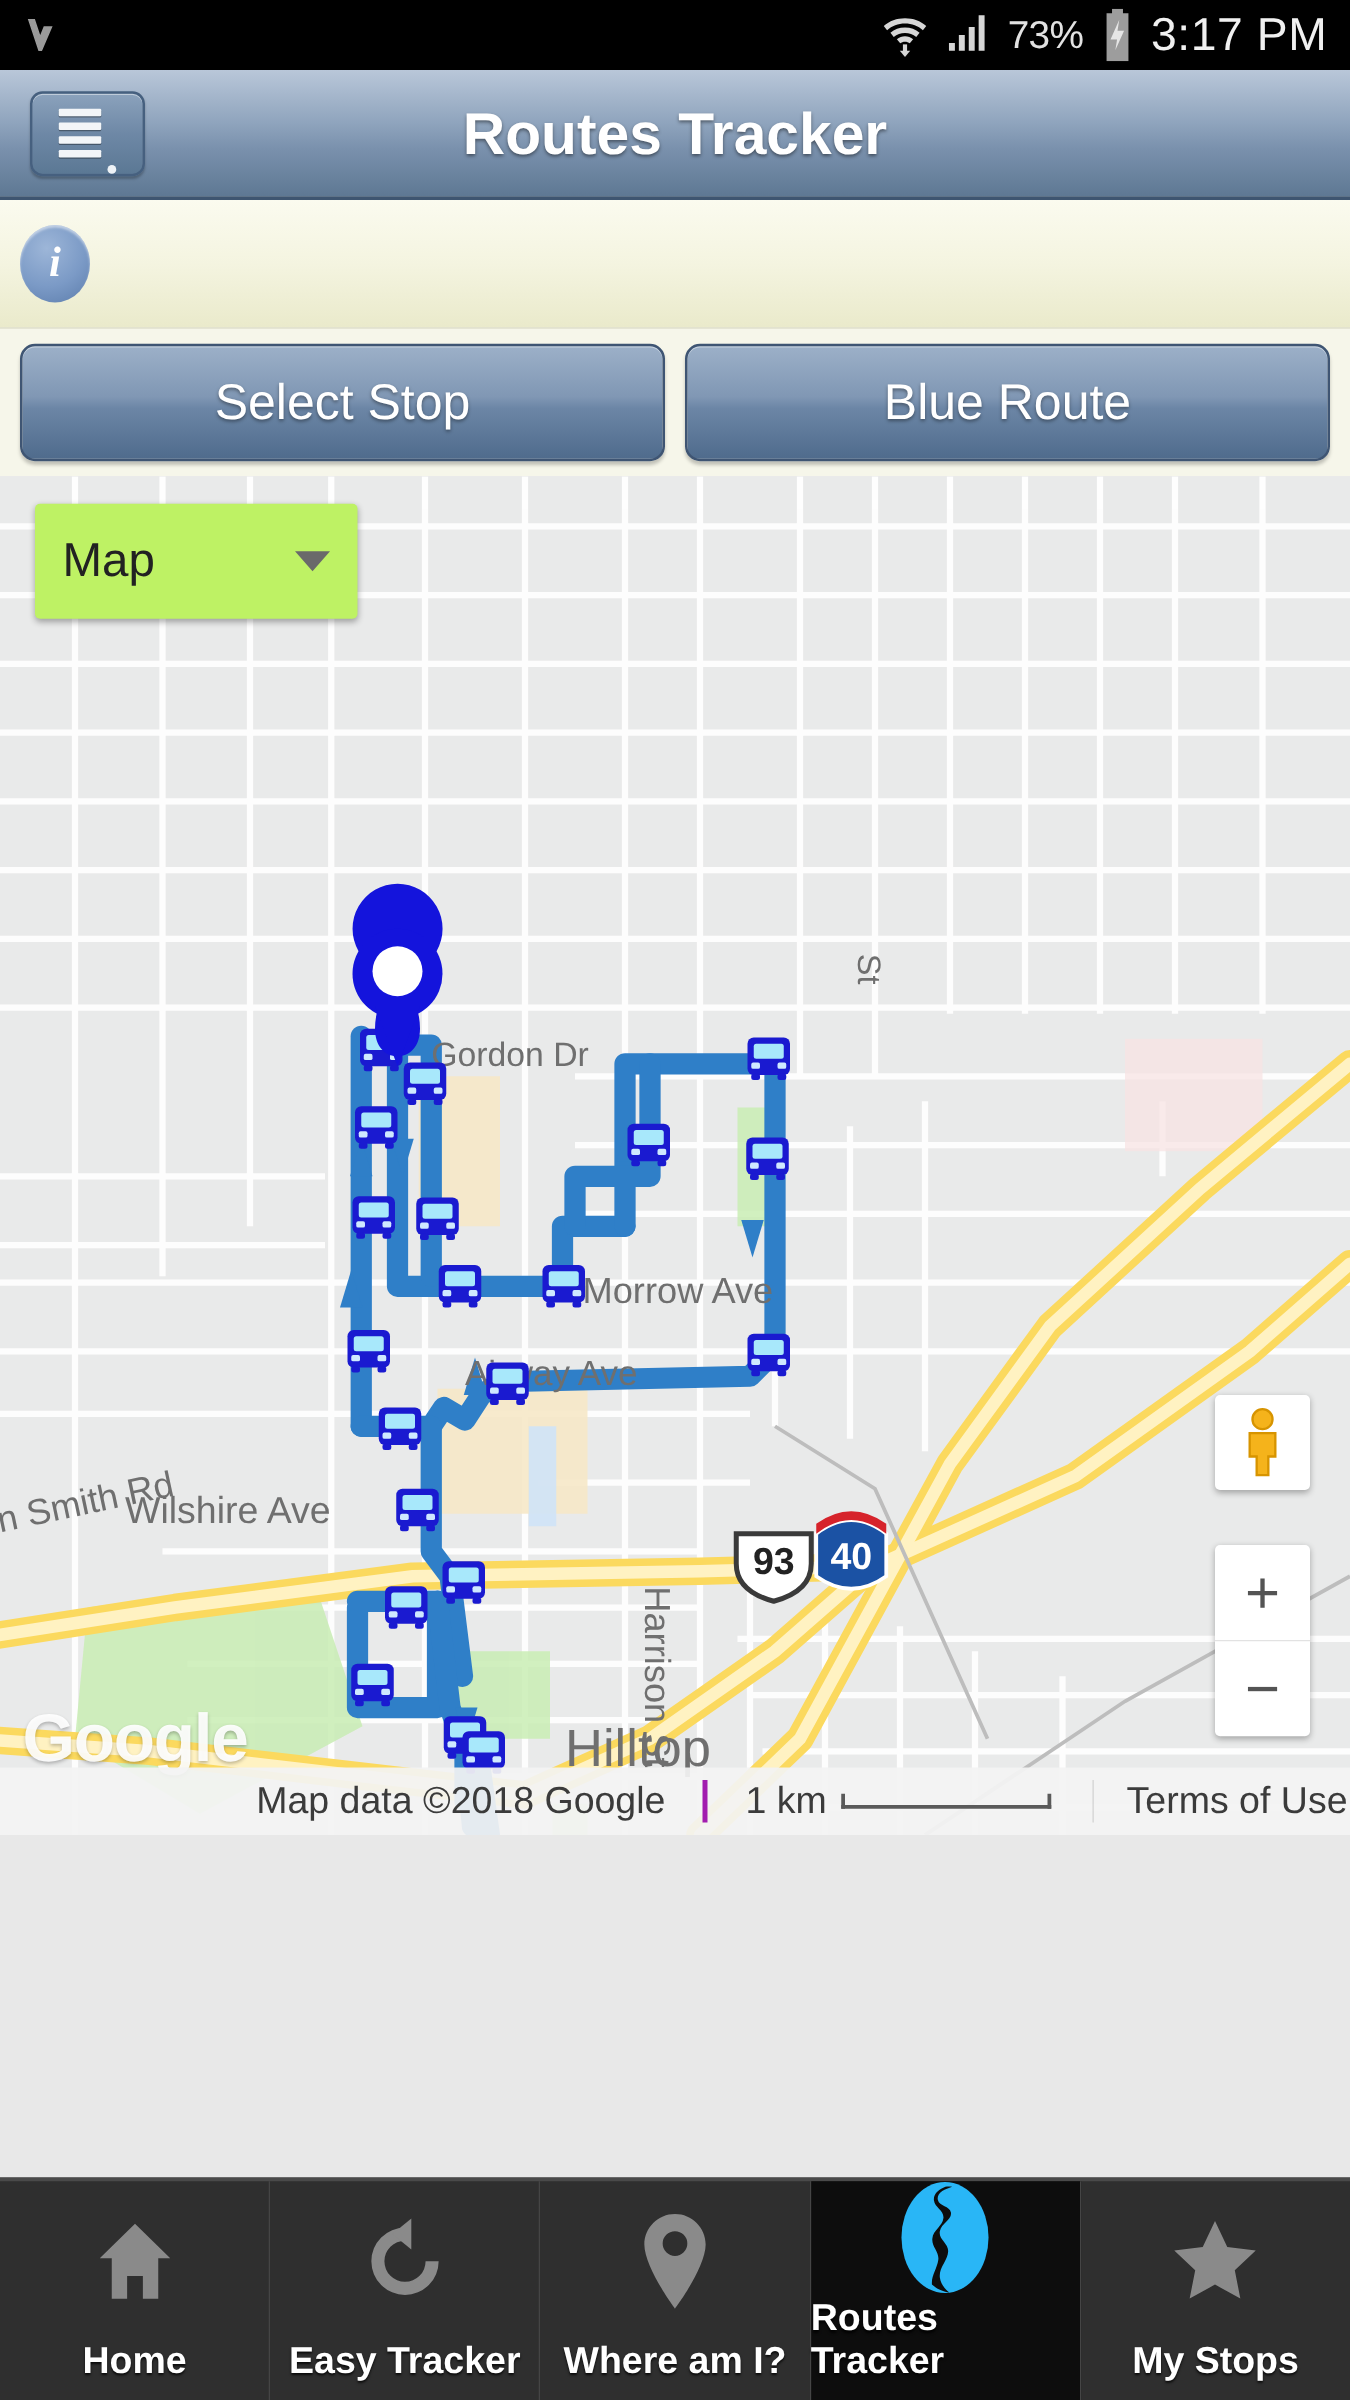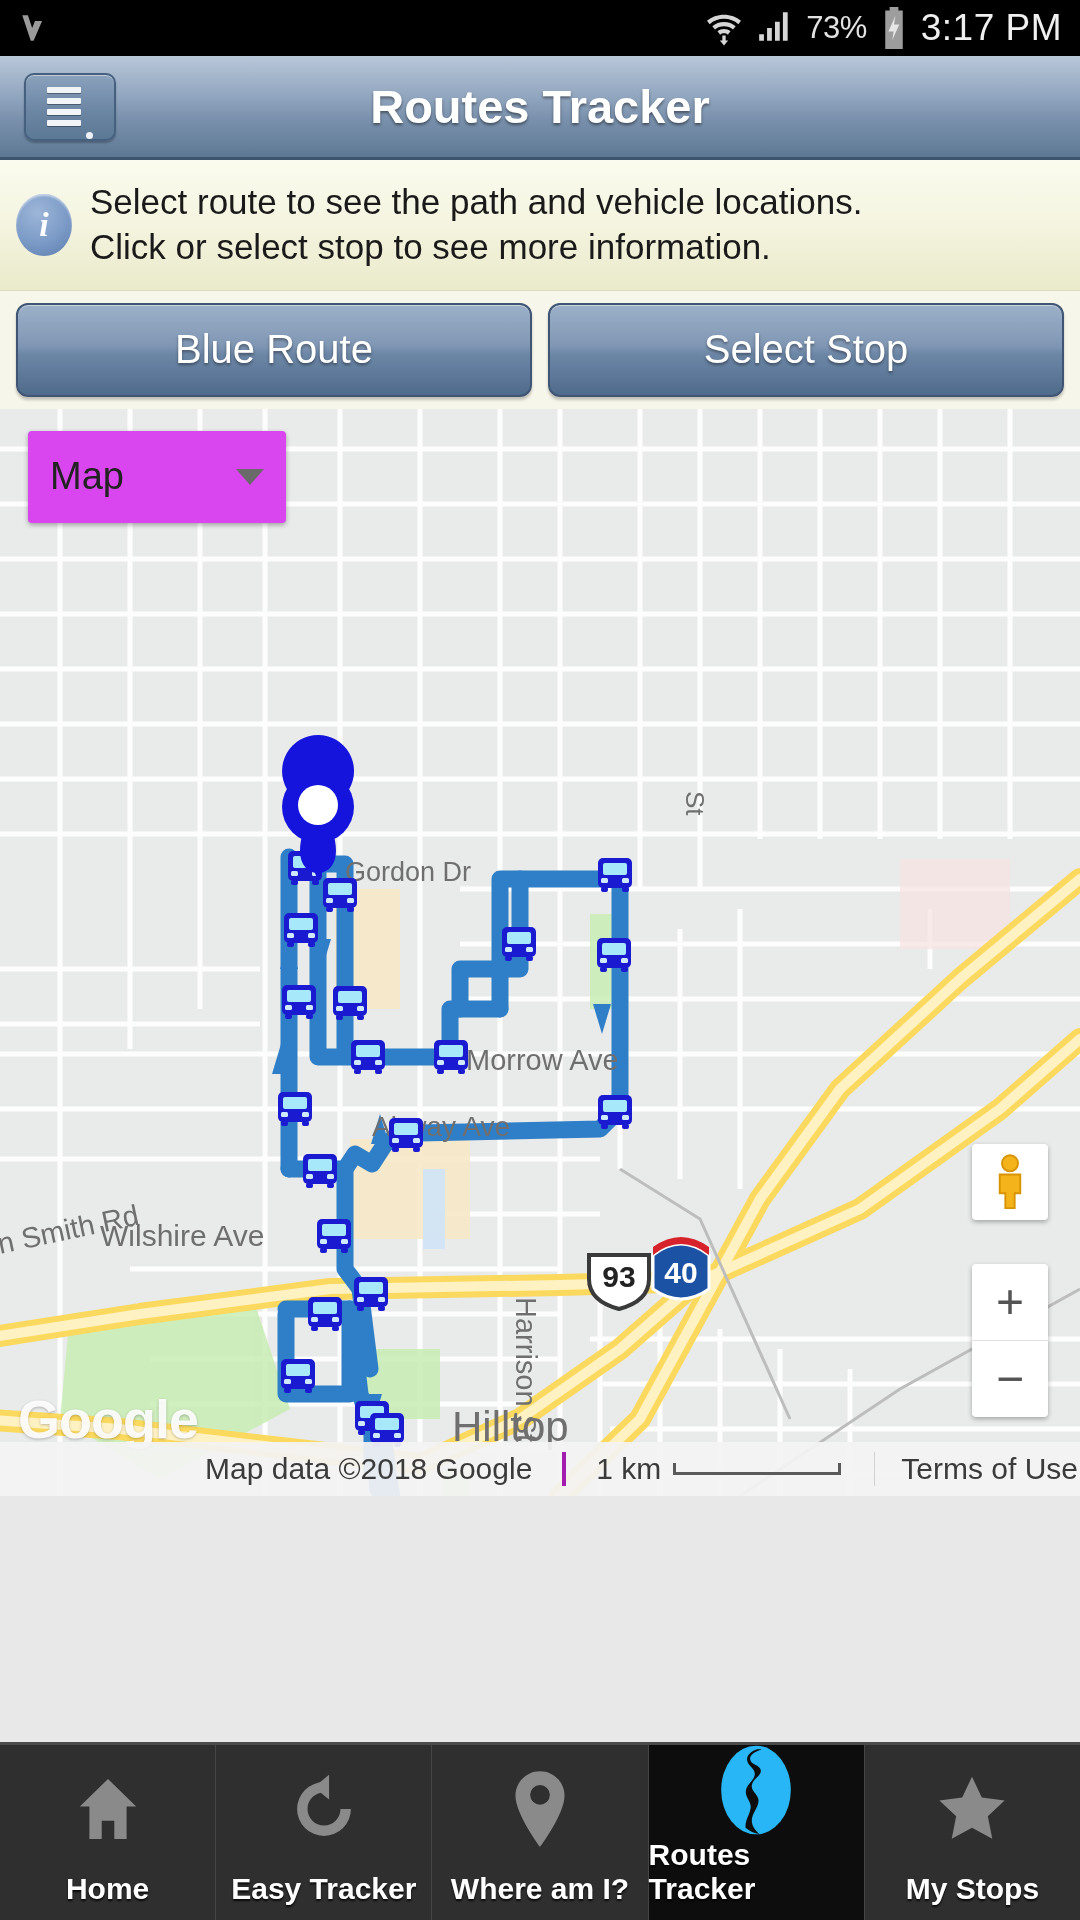--- a/index.html
+++ b/index.html
@@ -76,21 +76,21 @@
 
   
   .map {
     position: relative; width: 1080px; height: 1087px; overflow: hidden;
     background: #e9eaea;
   }
   .map-svg { position: absolute; inset: 0; }
 
   .maptype-select {
     position: absolute; left: 28px; top: 22px; width: 258px; height: 92px;
-    background: #d946ef; border-radius: 4px; box-shadow: 0 2px 5px rgba(0,0,0,.32);
+    background: #bef264; border-radius: 4px; box-shadow: 0 2px 5px rgba(0,0,0,.32);
     display: flex; align-items: center; padding: 0 22px; cursor: pointer; z-index: 9;
   }
   .maptype-label { font-size: 38px; color: #222; }
   .caret { margin-left: auto; width: 0; height: 0;
            border-left: 14px solid transparent; border-right: 14px solid transparent;
            border-top: 16px solid #6a6a6a; }
 
   .pegman {
     position: absolute; right: 32px; top: 735px; width: 76px; height: 76px;
     background: #fff; border-radius: 4px; box-shadow: 0 2px 5px rgba(0,0,0,.3);
@@ -181,29 +181,25 @@
           <i></i>
           <i></i>
       </span>
       <span class="burger-dot"></span>
     </div>
     <div class="title-text">Routes Tracker</div>
   </div>
 
   <div class="banner">
     <div class="info-icon">i</div>
-    <div class="banner-text">
-      <div>Select route to see the path and vehicle locations.</div>
-      <div>Click or select stop to see more information.</div>
-    </div>
   </div>
 
   <div class="btnrow">
+    <div class="rbtn">Select Stop</div>
     <div class="rbtn">Blue Route</div>
-    <div class="rbtn">Select Stop</div>
   </div>
 
   <div class="map">
     <svg class="map-svg" viewBox="0 0 1080 1087" preserveAspectRatio="none">
       <defs>
         <g id="busIcon">
           <rect x="-17" y="-15" width="34" height="30" rx="5" fill="#1a1ad0"></rect>
           <rect x="-12" y="-10" width="24" height="12" rx="2" fill="#a8e8fb"></rect>
           <rect x="-14" y="5" width="7" height="5" rx="1.5" fill="#cfe9ff"></rect>
           <rect x="7" y="5" width="7" height="5" rx="1.5" fill="#cfe9ff"></rect>

